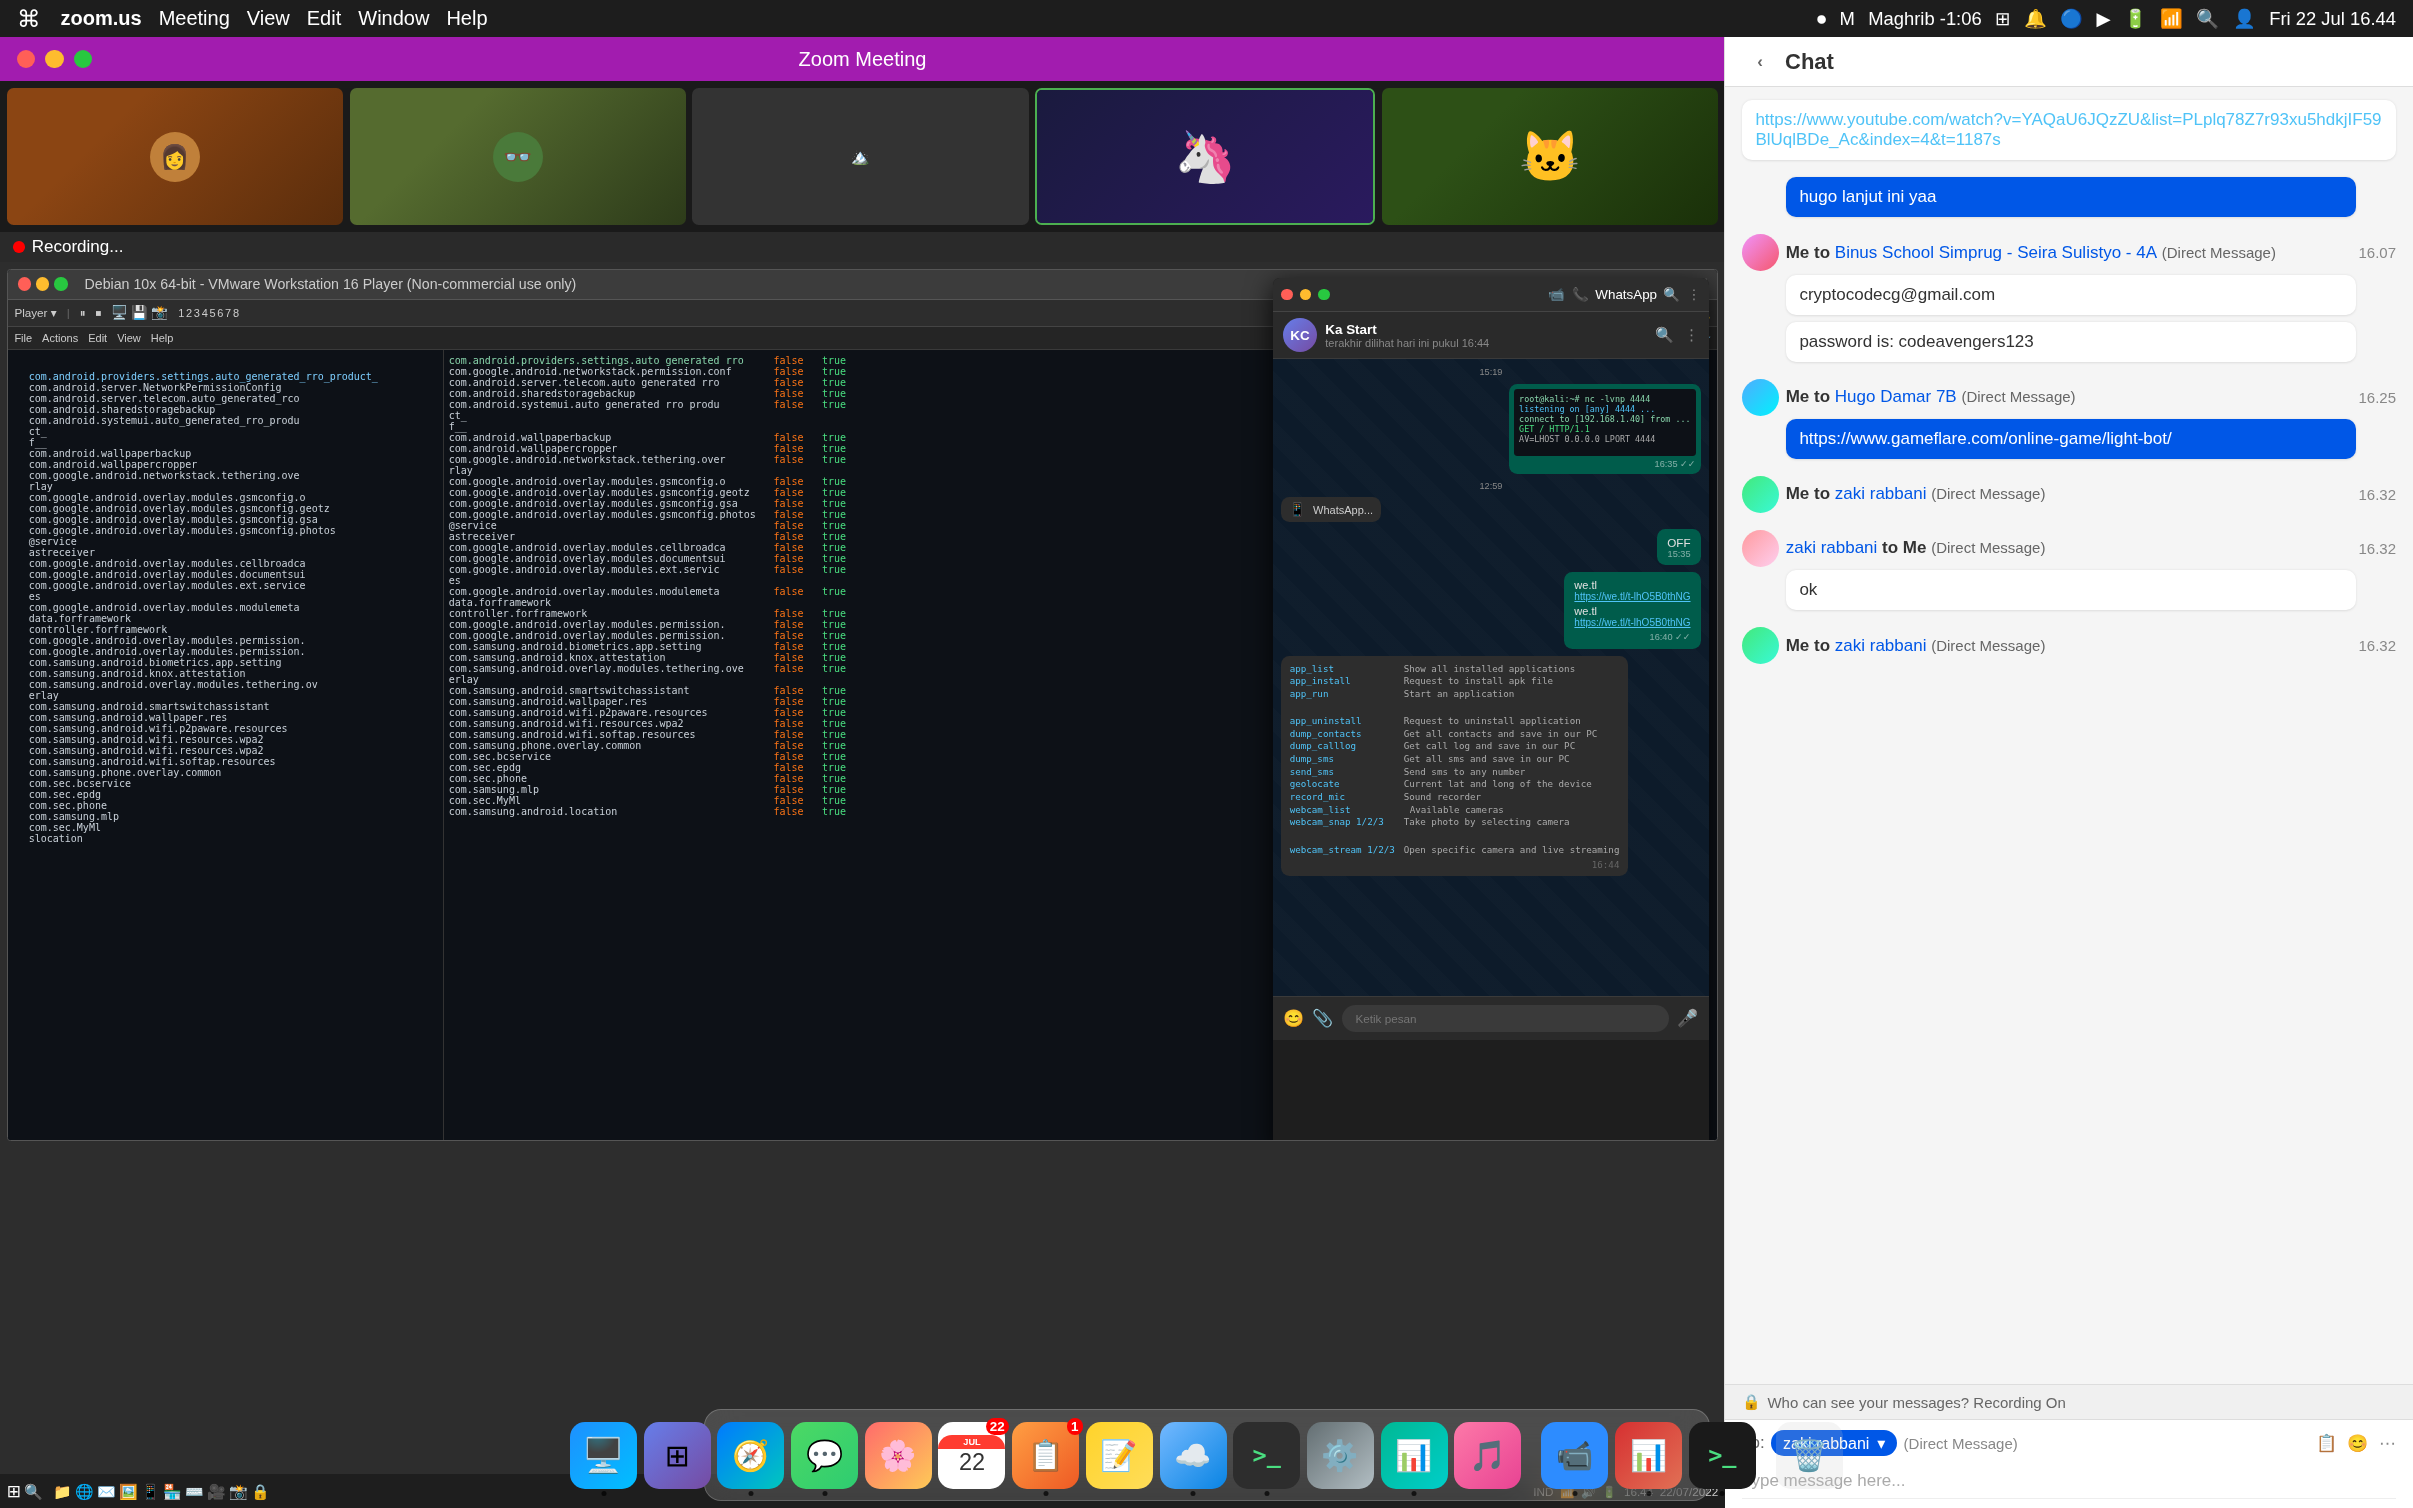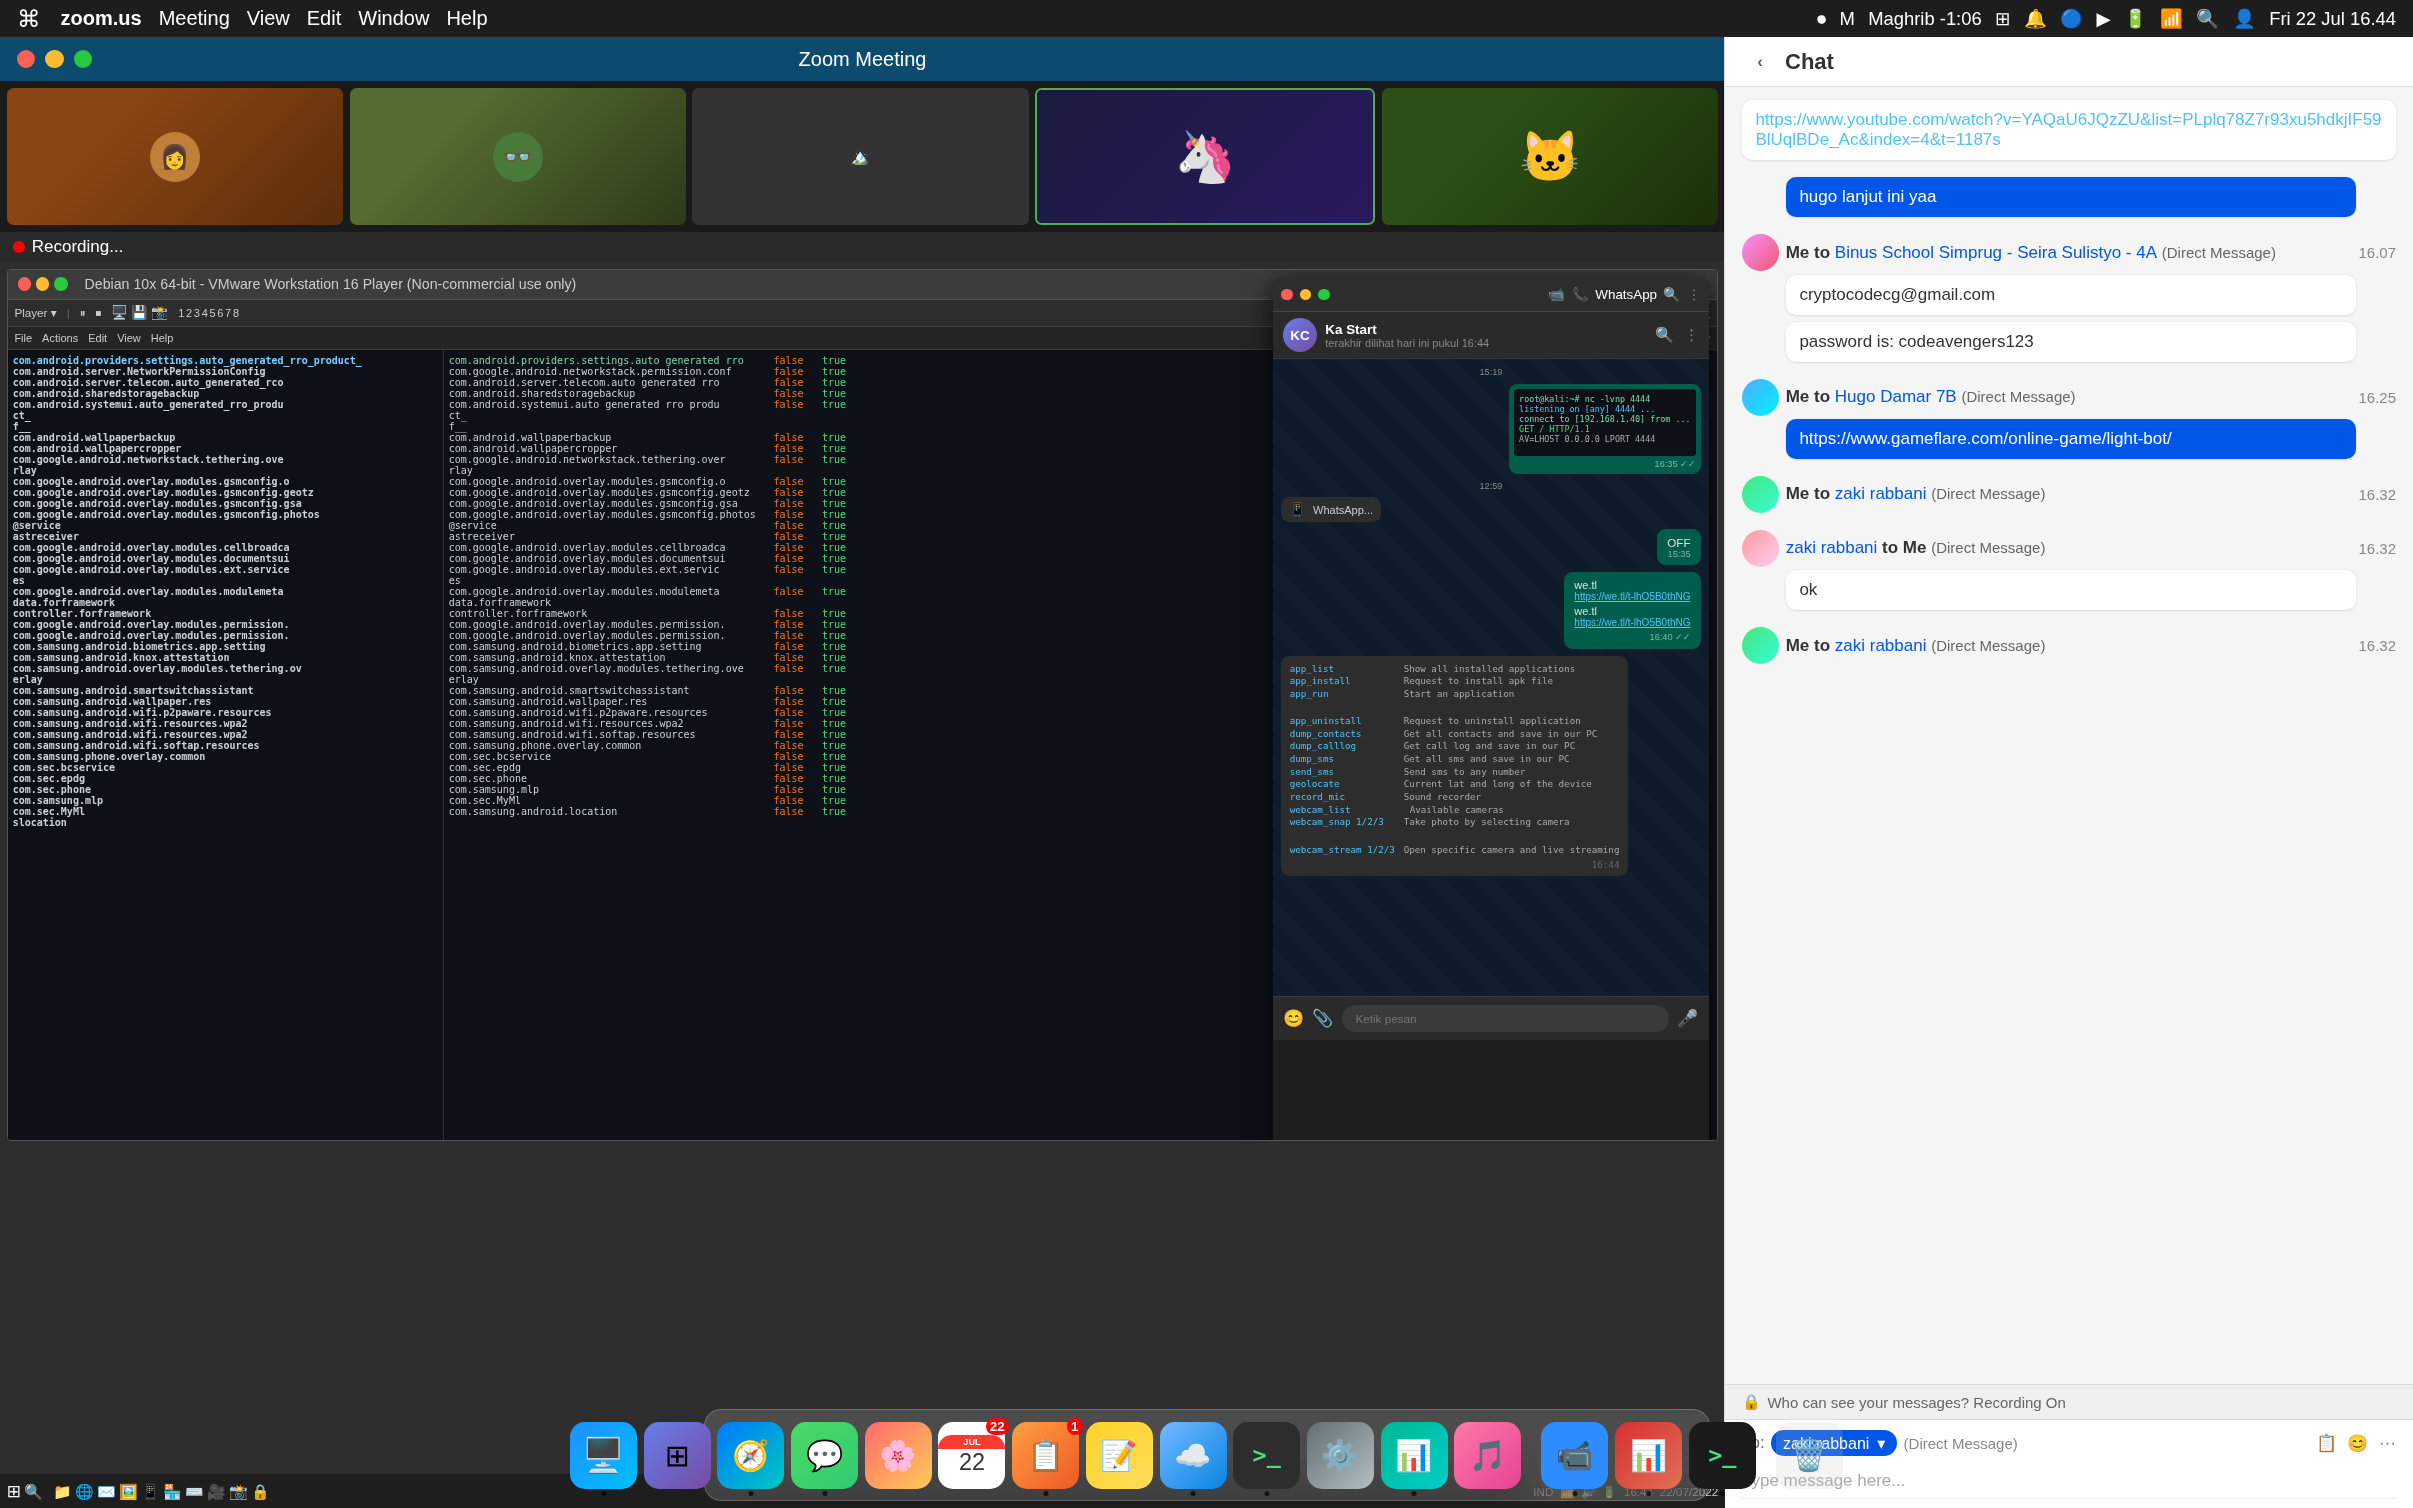--- a/index.html
+++ b/index.html
@@ -50,21 +50,21 @@
       left: 0;
       width: 1725px;
       height: 1472px;
       background: #2d2d2d;
     }
 
     
     .zoom-titlebar {
       width: 100%;
       height: 44px;
-      background: #0c4a6e;
+      background: #a21caf;
       display: flex;
       align-items: center;
       justify-content: center;
       color: white;
       font-size: 20px;
       font-weight: 500;
       position: relative;
     }
     .zoom-titlebar .traffic-lights {
       position: absolute;
@@ -581,21 +581,21 @@
       <span>Actions</span>
       <span>Edit</span>
       <span>View</span>
       <span>Help</span>
       <span style="margin-left:auto;color:#7ecfff;font-size:10px;">hazig@kali:~</span>
     </div>
 
     <div style="display:flex;height:804px;overflow:hidden;">
 
       <div style="width:436px;background:#0d1117;border-right:0.8px solid #333;overflow:hidden;flex-shrink:0;">
-        <div style="padding:5px;font-family:monospace;font-size:11px;color:#c9d1d9;overflow:hidden;font-weight:bold;">
+        <div style="padding:21px;font-family:monospace;font-size:11px;color:#c9d1d9;overflow:hidden;">
           <div>
             <div style="color:#7ecfff;font-size:10px;">com.android.providers.settings.auto_generated_rro_product_</div>
             <div style="color:#c9d1d9;font-size:10px;">com.android.server.NetworkPermissionConfig</div>
             <div style="color:#c9d1d9;font-size:10px;">com.android.server.telecom.auto_generated_rco</div>
             <div style="color:#c9d1d9;font-size:10px;">com.android.sharedstoragebackup</div>
             <div style="color:#c9d1d9;font-size:10px;">com.android.systemui.auto_generated_rro_produ</div>
             <div style="color:#c9d1d9;font-size:10px;">ct_</div>
             <div style="color:#c9d1d9;font-size:10px;">f__</div>
             <div style="color:#c9d1d9;font-size:10px;">com.android.wallpaperbackup</div>
             <div style="color:#c9d1d9;font-size:10px;">com.android.wallpapercropper</div>

